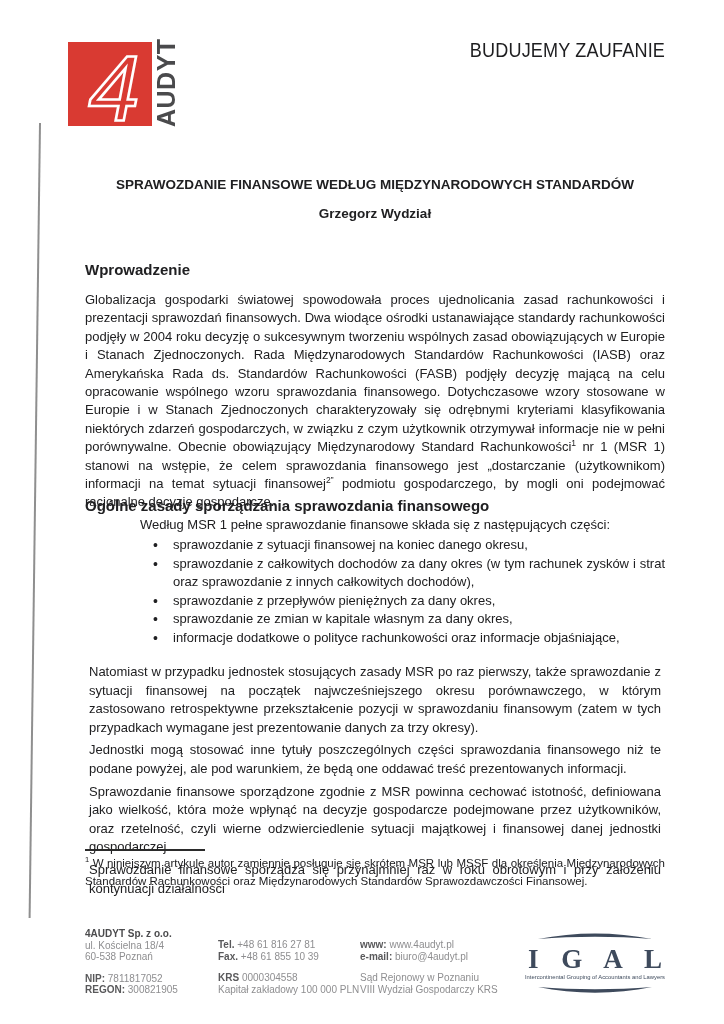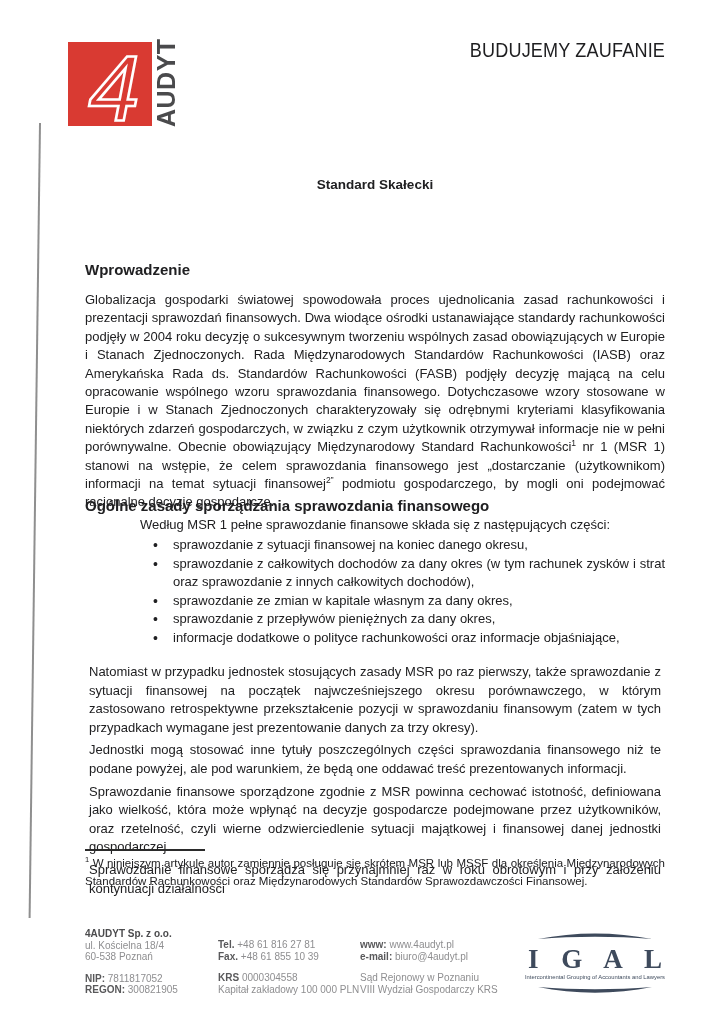--- a/index.html
+++ b/index.html
@@ -88,35 +88,36 @@
   <div class="logo-audyt">
     <span>AUDYT</span>
   </div>
   <div class="slogan">BUDUJEMY ZAUFANIE</div>
 
   <div class="left-rule"></div>
 
   <main class="content">
 
     <div class="doc-title">
-      <div>Standard Skałecki</div>
+      <div>SPRAWOZDANIE FINANSOWE WEDŁUG MIĘDZYNARODOWYCH STANDARDÓW</div>
+      <div>Grzegorz Wydział</div>
     </div>
 
     <h3 class="h-sect h-intro">Wprowadzenie</h3>
 
     <p class="body p-intro"><span>Globalizacja gospodarki światowej spowodowała proces ujednolicania zasad rachunkowości i prezentacji sprawozdań finansowych. Dwa wiodące ośrodki ustanawiające standardy rachunkowości podjęły w 2004 roku decyzję o sukcesywnym tworzeniu wspólnych zasad obowiązujących w Europie i Stanach Zjednoczonych. Rada Międzynarodowych Standardów Rachunkowości (IASB) oraz Amerykańska Rada ds. Standardów Rachunkowości (FASB) podjęły decyzję mającą na celu opracowanie wspólnego wzoru sprawozdania finansowego. Dotychczasowe wzory stosowane w Europie i w Stanach Zjednoczonych charakteryzowały się odrębnymi kryteriami klasyfikowania niektórych zdarzeń gospodarczych, w związku z czym użytkownik otrzymywał informacje nie w pełni porównywalne. Obecnie obowiązujący Międzynarodowy Standard Rachunkowości</span><sup class="note-ref">1</sup><span> nr 1 (MSR 1) stanowi na wstępie, że celem sprawozdania finansowego jest „dostarczanie (użytkownikom) informacji na temat sytuacji finansowej</span><sup class="note-ref">2”</sup><span> podmiotu gospodarczego, by mogli oni podejmować racjonalne decyzje gospodarcze.</span></p>
 
     <h3 class="h-sect h-general">Ogólne zasady sporządzania sprawozdania finansowego</h3>
     <p class="body lead">Według MSR 1 pełne sprawozdanie finansowe składa się z następujących części:</p>
 
     <ul class="bullets">
       <li>sprawozdanie z sytuacji finansowej na koniec danego okresu,</li>
       <li>sprawozdanie z całkowitych dochodów za dany okres (w tym rachunek zysków i strat oraz sprawozdanie z innych całkowitych dochodów),</li>
+      <li>sprawozdanie z przepływów pieniężnych za dany okres,</li>
       <li>sprawozdanie ze zmian w kapitale własnym za dany okres,</li>
-      <li>sprawozdanie z przepływów pieniężnych za dany okres,</li>
       <li>informacje dodatkowe o polityce rachunkowości oraz informacje objaśniające,</li>
     </ul>
 
     <div class="paras">
       <p>Natomiast w przypadku jednostek stosujących zasady MSR po raz pierwszy, także sprawozdanie z sytuacji finansowej na początek najwcześniejszego okresu porównawczego, w którym zastosowano retrospektywne przekształcenie pozycji w sprawozdaniu finansowym (zatem w tych przypadkach wymagane jest prezentowanie danych za trzy okresy).</p>
       <p>Jednostki mogą stosować inne tytuły poszczególnych części sprawozdania finansowego niż te podane powyżej, ale pod warunkiem, że będą one oddawać treść prezentowanych informacji.</p>
       <p>Sprawozdanie finansowe sporządzone zgodnie z MSR powinna cechować istotność, definiowana jako wielkość, która może wpłynąć na decyzje gospodarcze podejmowane przez użytkowników, oraz rzetelność, czyli wierne odzwierciedlenie sytuacji majątkowej i finansowej danej jednostki gospodarczej.</p>
       <p>Sprawozdanie finansowe sporządza się przynajmniej raz w roku obrotowym i przy założeniu kontynuacji działalności</p>
     </div>
 

